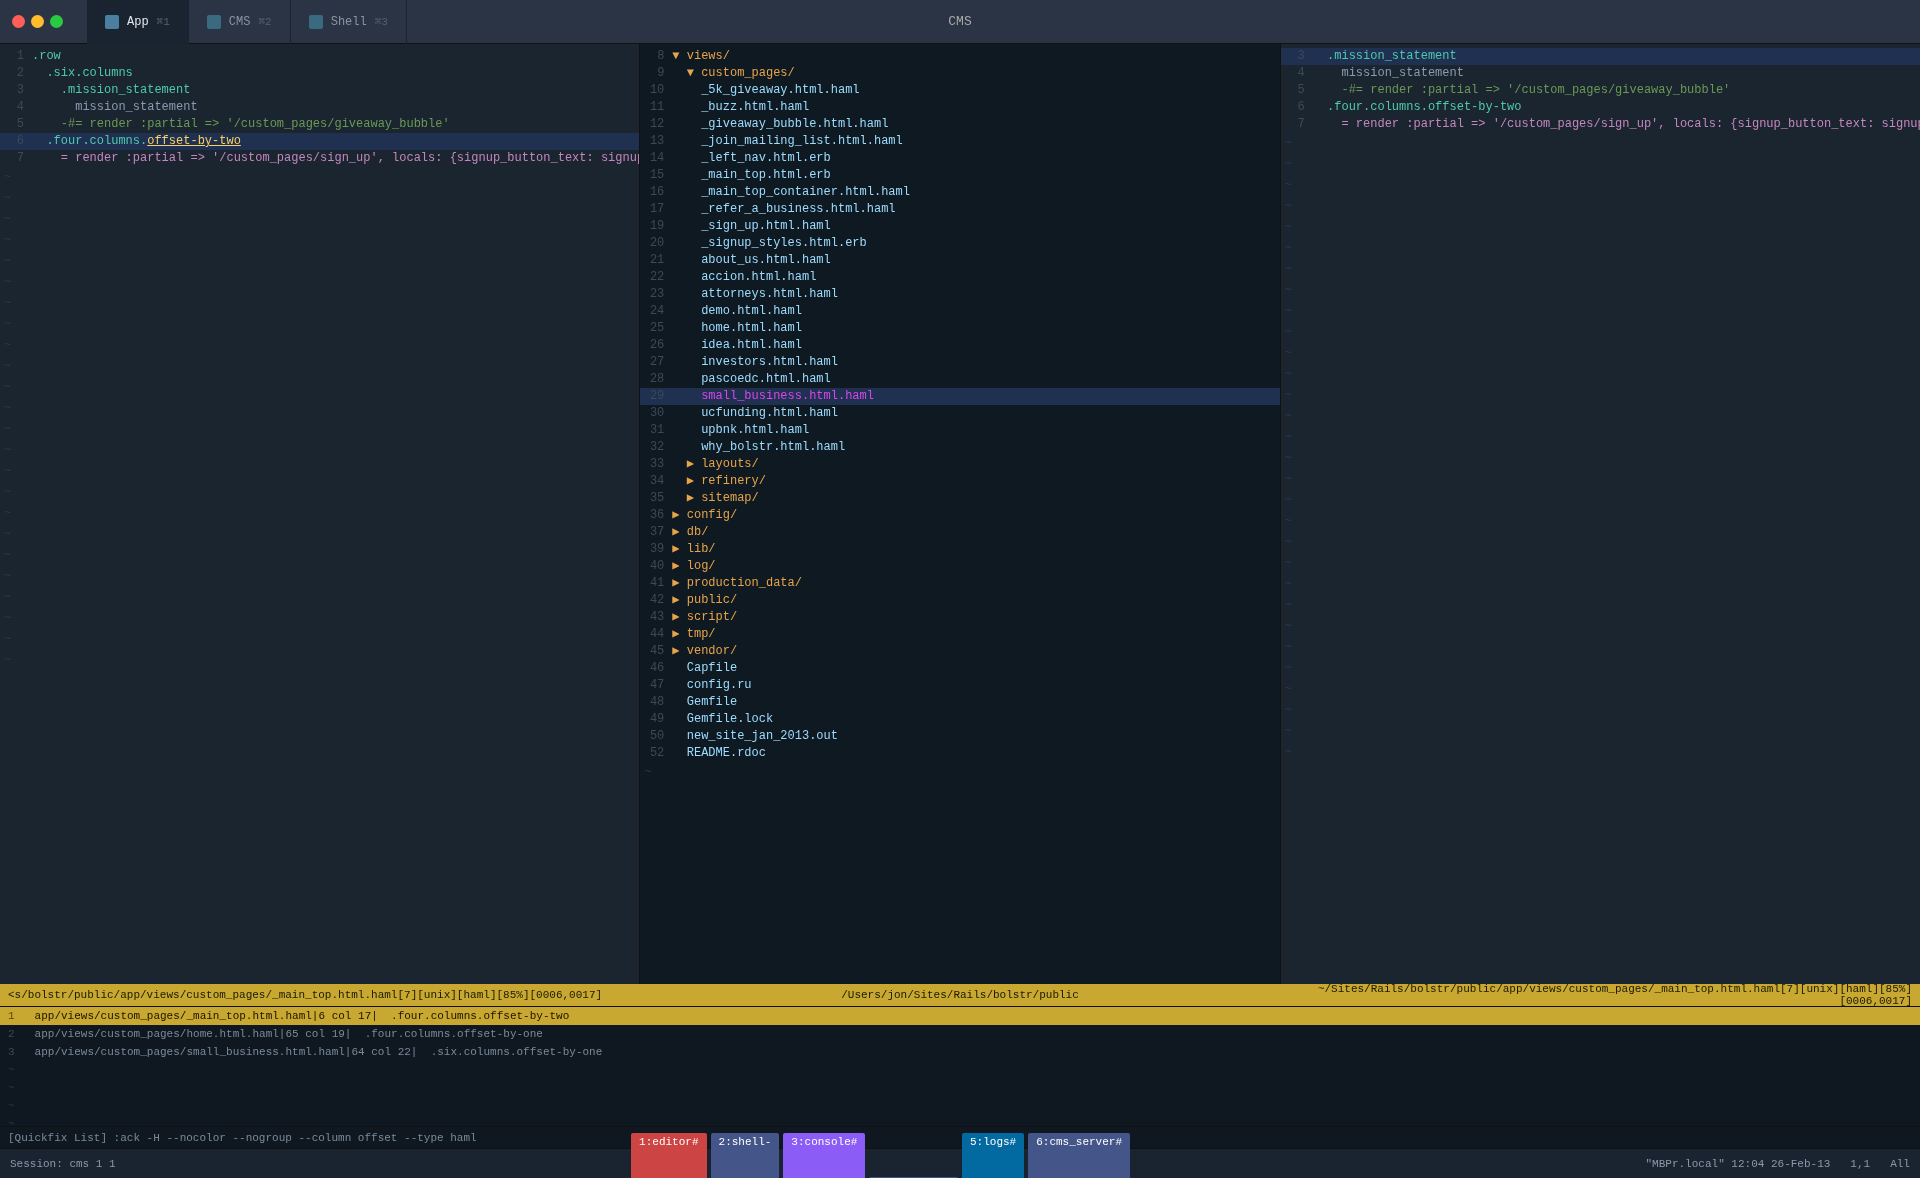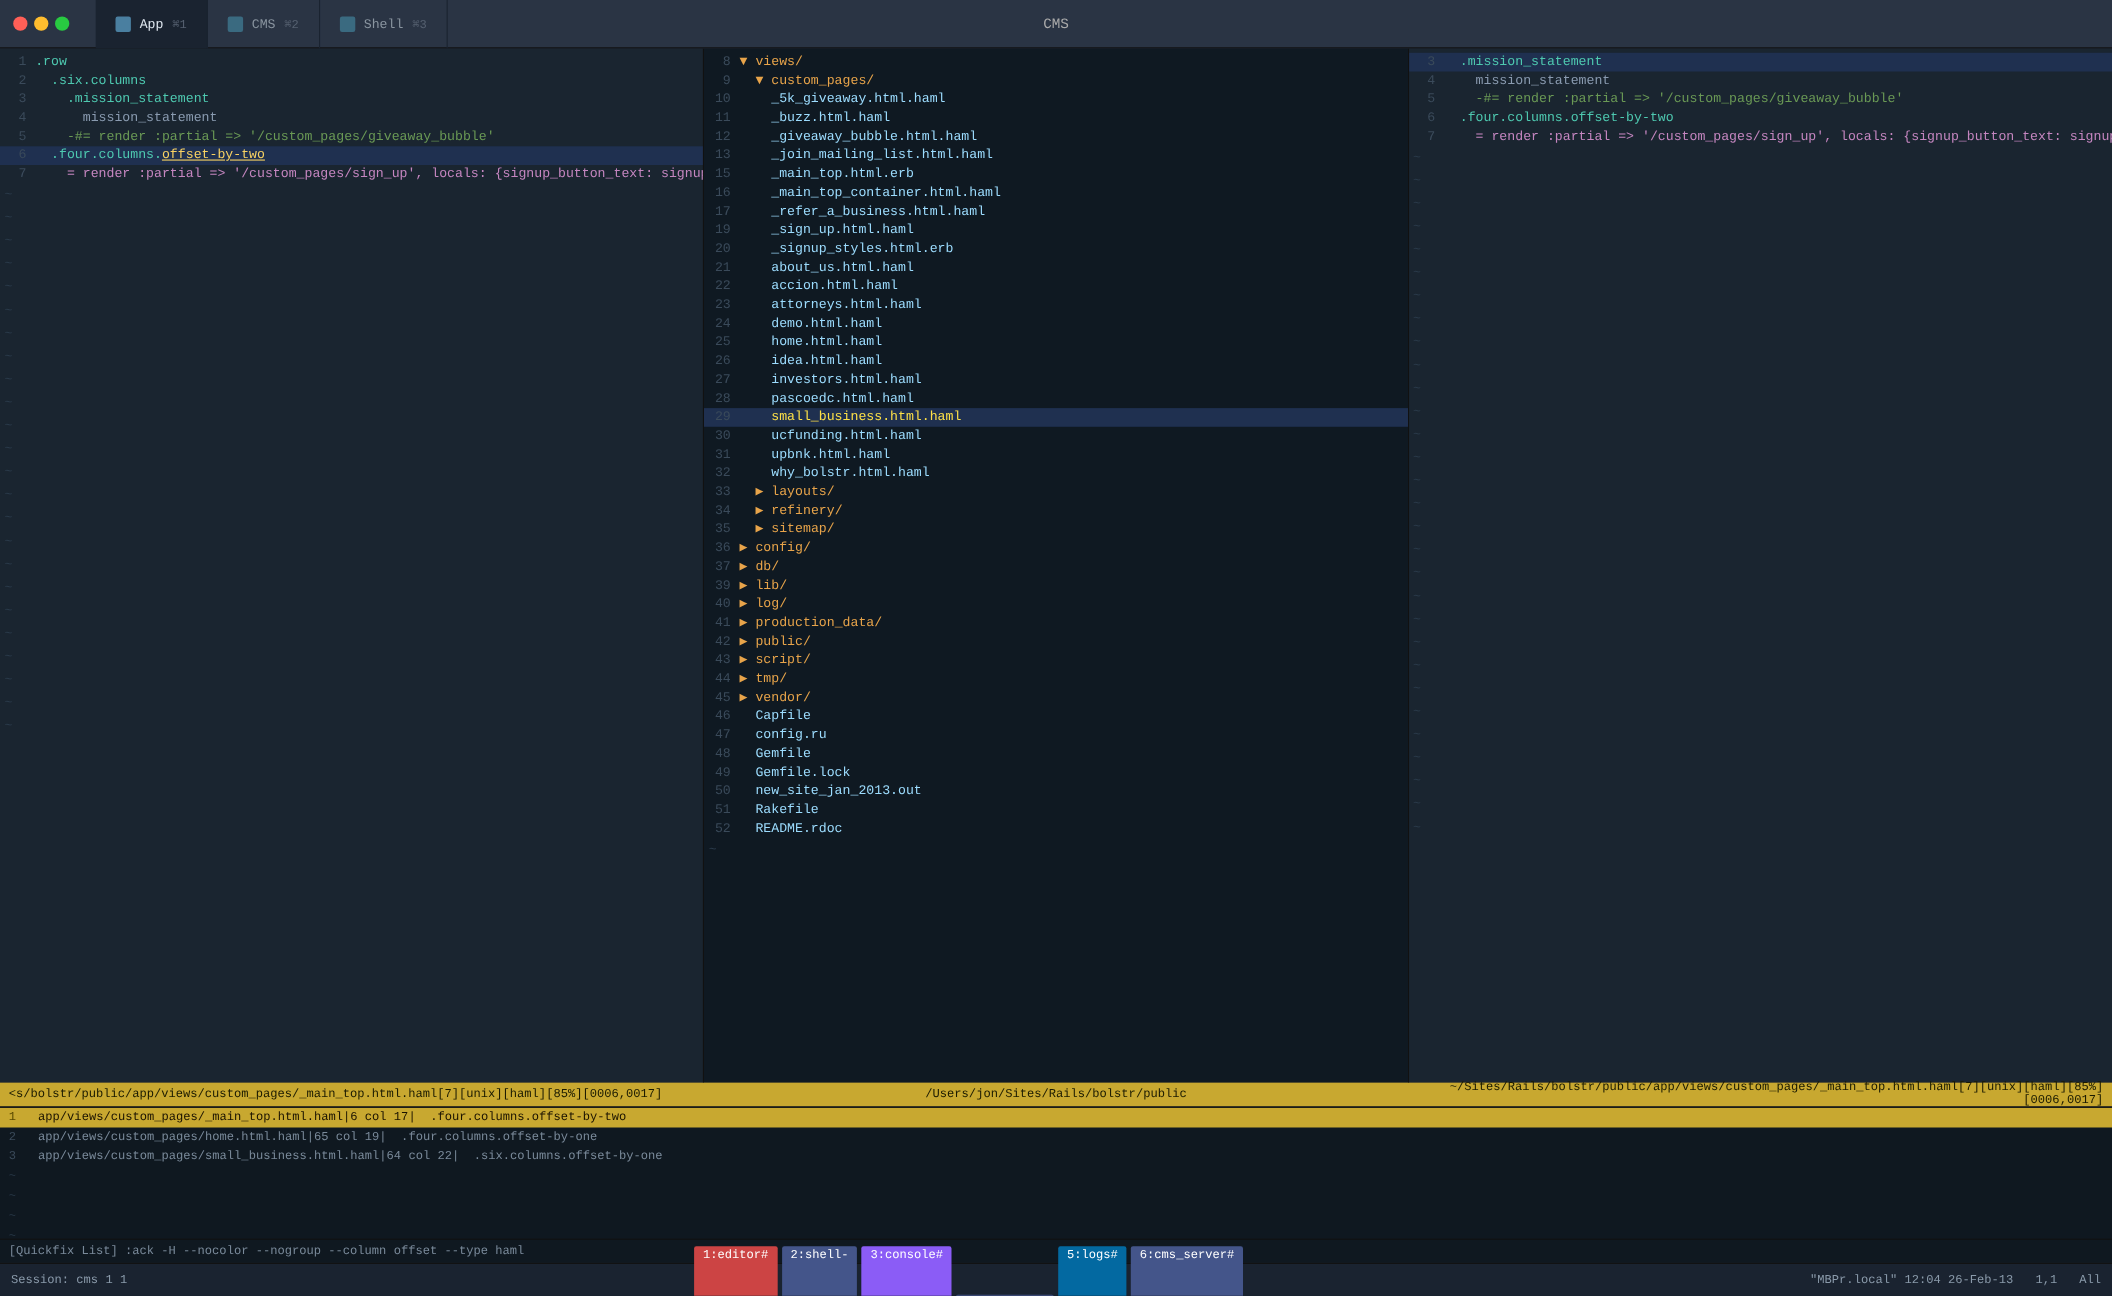--- a/index.html
+++ b/index.html
@@ -311,20 +311,24 @@
       </div>
       <div class="line">
         <span class="line-num">12</span>
         <span class="line-content"><span class="c-file">    _giveaway_bubble.html.haml</span></span>
       </div>
       <div class="line">
         <span class="line-num">13</span>
         <span class="line-content"><span class="c-file">    _join_mailing_list.html.haml</span></span>
       </div>
       <div class="line">
+        <span class="line-num">14</span>
+        <span class="line-content"><span class="c-file">    _left_nav.html.erb</span></span>
+      </div>
+      <div class="line">
         <span class="line-num">15</span>
         <span class="line-content"><span class="c-file">    _main_top.html.erb</span></span>
       </div>
       <div class="line">
         <span class="line-num">16</span>
         <span class="line-content"><span class="c-file">    _main_top_container.html.haml</span></span>
       </div>
       <div class="line">
         <span class="line-num">17</span>
         <span class="line-content"><span class="c-file">    _refer_a_business.html.haml</span></span>
@@ -364,21 +368,21 @@
       <div class="line">
         <span class="line-num">27</span>
         <span class="line-content"><span class="c-file">    investors.html.haml</span></span>
       </div>
       <div class="line">
         <span class="line-num">28</span>
         <span class="line-content"><span class="c-file">    pascoedc.html.haml</span></span>
       </div>
       <div class="line line-highlighted">
         <span class="line-num">29</span>
-        <span class="line-content"><span style="color:#fde047;">    small_business.html.haml</span></span>
+        <span class="line-content"><span style="color:#d946ef;">    small_business.html.haml</span></span>
       </div>
       <div class="line">
         <span class="line-num">30</span>
         <span class="line-content"><span class="c-file">    ucfunding.html.haml</span></span>
       </div>
       <div class="line">
         <span class="line-num">31</span>
         <span class="line-content"><span class="c-file">    upbnk.html.haml</span></span>
       </div>
       <div class="line">
@@ -445,24 +449,20 @@
         <span class="line-num">48</span>
         <span class="line-content"><span class="c-file">  Gemfile</span></span>
       </div>
       <div class="line">
         <span class="line-num">49</span>
         <span class="line-content"><span class="c-file">  Gemfile.lock</span></span>
       </div>
       <div class="line">
         <span class="line-num">50</span>
         <span class="line-content"><span class="c-file">  new_site_jan_2013.out</span></span>
-      </div>
-      <div class="line">
-        <span class="line-num">51</span>
-        <span class="line-content"><span class="c-file">  Rakefile</span></span>
       </div>
       <div class="line">
         <span class="line-num">52</span>
         <span class="line-content"><span class="c-file">  README.rdoc</span></span>
       </div>
 
       <div style="color:#2a3a4a; padding: 2px 4px; line-height:17px;">~</div>
     </div>
   </div>
 

